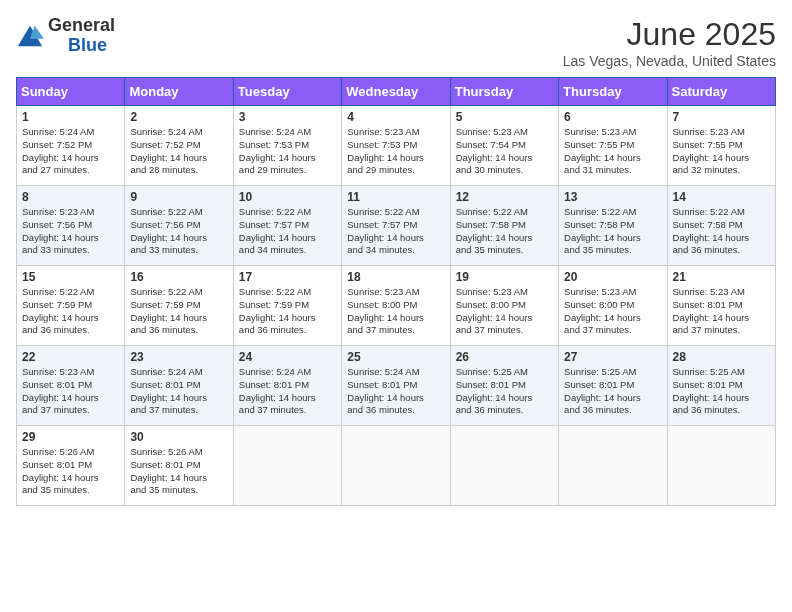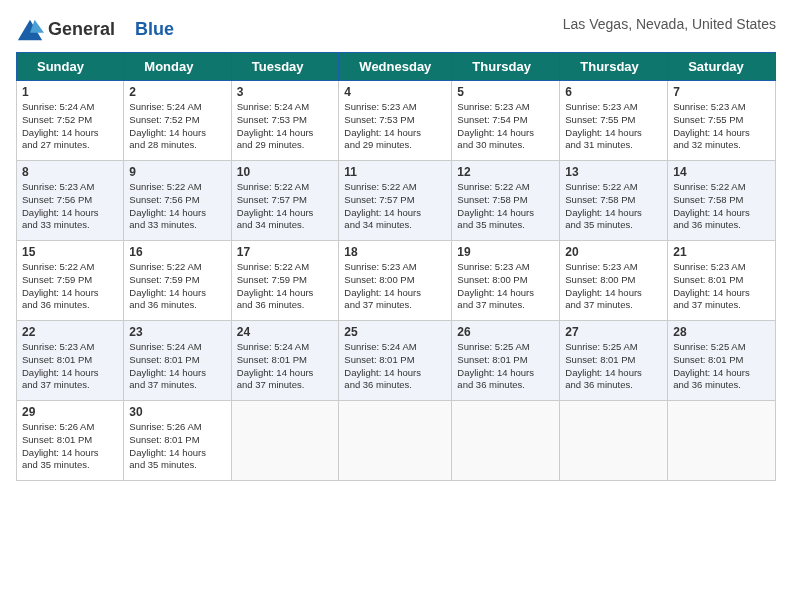--- a/index.html
+++ b/index.html
@@ -15,21 +15,21 @@
       justify-content: space-between;
       align-items: flex-start;
       margin-bottom: 8px;
     }
     .logo {
       display: flex;
       align-items: center;
     }
     .logo-text {
       display: flex;
-      flex-direction: row;
+      flex-direction: column;
       line-height: 1.1;
     }
     .logo-general {
       font-size: 18px;
       font-weight: bold;
       color: #333;
     }
     .logo-blue {
       font-size: 18px;
       font-weight: bold;
@@ -53,25 +53,25 @@
       font-size: 14px;
       color: #555;
       text-align: right;
     }
     .calendar {
       width: 100%;
       border-collapse: collapse;
       border: 1px solid #ccc;
     }
     .calendar th {
-      background-color: #0f766e;
+      background-color: #8b5cf6;
       color: #fff;
       font-size: 13px;
       font-weight: bold;
-      padding: 6px 20px;
+      padding: 6px 4px;
       text-align: left;
       border: 1px solid #1a5fa8;
     }
     .calendar td {
       vertical-align: top;
       padding: 4px 5px;
       font-size: 10px;
       color: #333;
       border: 1px solid #ccc;
       width: 14.28%;
@@ -105,20 +105,21 @@
     <svg class="logo-icon" viewBox="0 0 30 30" xmlns="http://www.w3.org/2000/svg">
       <polygon points="15,4 28,26 2,26" fill="#1a5fa8"></polygon>
       <polygon points="20,4 30,18 15,18" fill="#4a9fd4"></polygon>
     </svg>
     <div class="logo-text">
       <span class="logo-general">General</span>
       <span class="logo-blue">Blue</span>
     </div>
   </div>
   <div class="title-block">
+    <div class="month-title">June 2025</div>
     <div class="location">Las Vegas, Nevada, United States</div>
   </div>
 </div>
 
 <table class="calendar">
   <thead>
     <tr>
     <th>Sunday</th>
         <th>Monday</th>
         <th>Tuesday</th>

